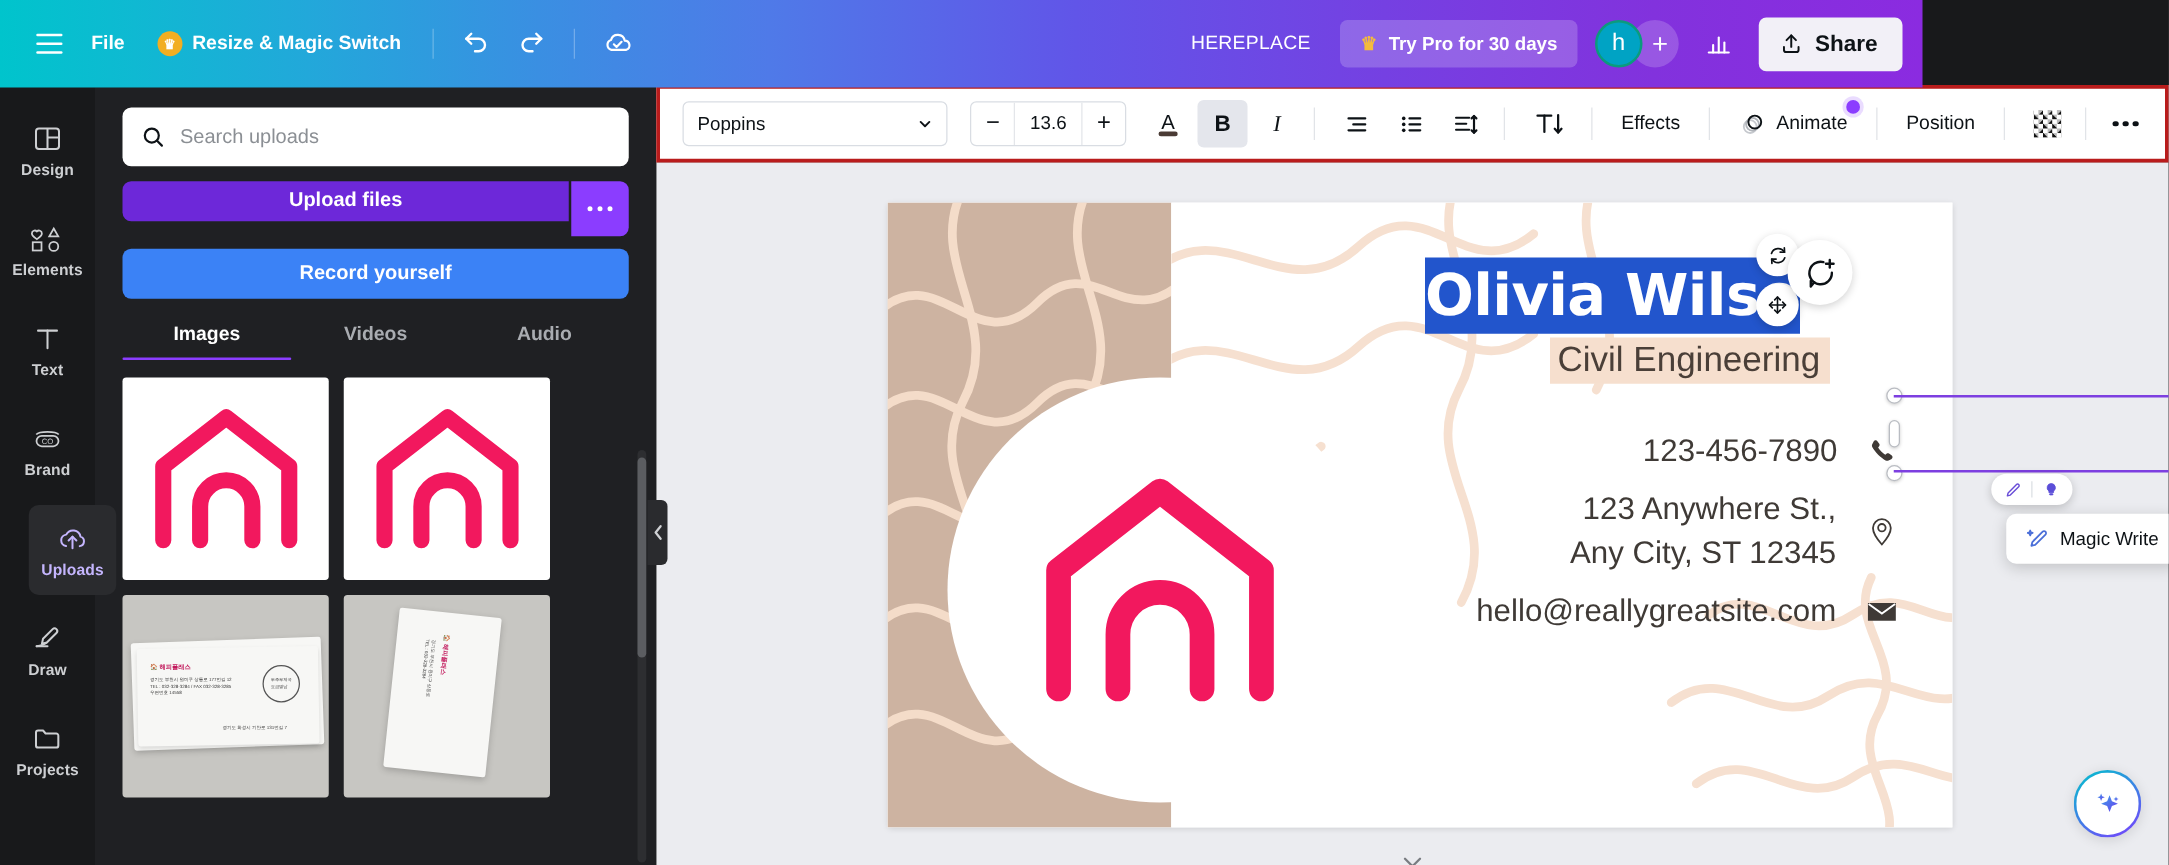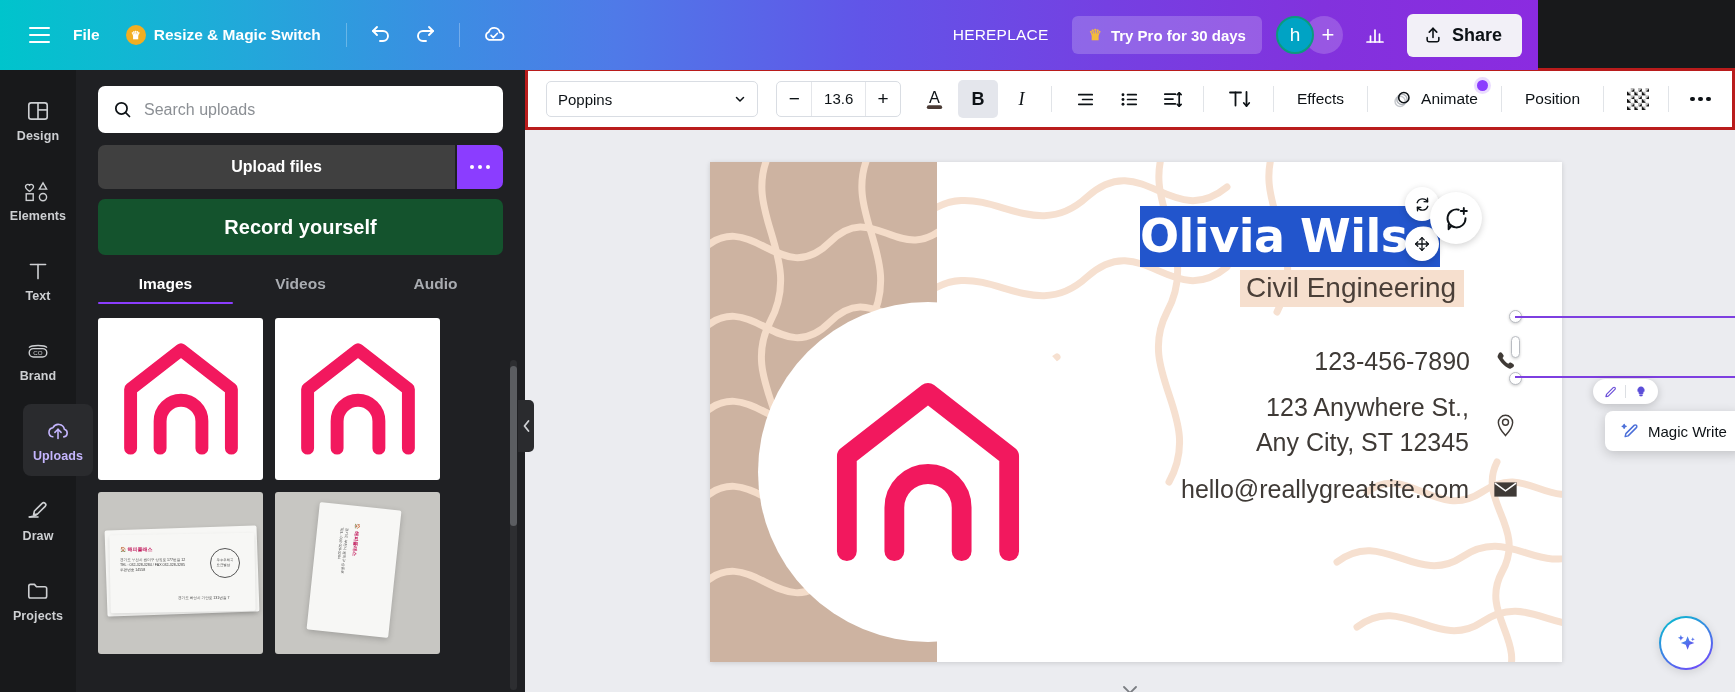--- a/index.html
+++ b/index.html
@@ -151,32 +151,32 @@
     position: absolute; top: 70px; left: 76px; width: 449px; height: 622px;
     background: #1f2023; z-index: 28; padding: 16px 22px 0 22px; overflow: hidden;
   }
   .search-box {
     height: 47px; background: #fff; border-radius: 7px; display: flex;
     align-items: center; padding: 0 14px; gap: 11px; cursor: text;
   }
   .search-ph { font-size: 16px; color: #8b8f94; }
   .upload-row { display: flex; gap: 2px; margin-top: 12px; }
   .upload-btn {
-    flex: 1; height: 44px; background: #404040; color: #fff; font-weight: bold;
+    flex: 1; height: 32px; background: #6d28d9; color: #fff; font-weight: bold;
     font-size: 16px; border-radius: 7px 0 0 7px; display: flex;
     align-items: center; justify-content: center; cursor: pointer;
   }
   .upload-more {
     width: 46px; height: 44px; background: #8b3dff; border-radius: 0 7px 7px 0;
     display: flex; align-items: center; justify-content: center; gap: 3.5px;
     cursor: pointer;
   }
   .upload-more span { width: 4.5px; height: 4.5px; border-radius: 50%; background: #fff; }
   .record-btn {
-    height: 56px; background: #14532d; color: #fff; font-weight: bold; font-size: 20px;
+    height: 40px; background: #3b82f6; color: #fff; font-weight: bold; font-size: 16px;
     border-radius: 7px; display: flex; align-items: center; justify-content: center;
     cursor: pointer; margin-top: 10px;
   }
   .tabs { display: flex; margin-top: 20px; position: relative; }
   .tab {
     flex: 1; text-align: center; font-size: 15.5px; font-weight: bold;
     color: #a9acb1; padding-bottom: 11px; cursor: pointer;
   }
   .tab.active { color: #fff; }
   .tab.active::after {

